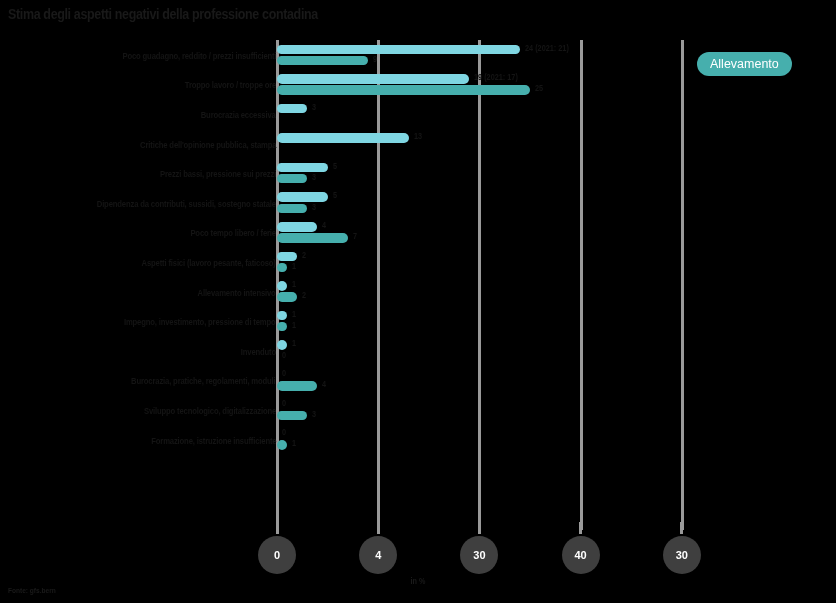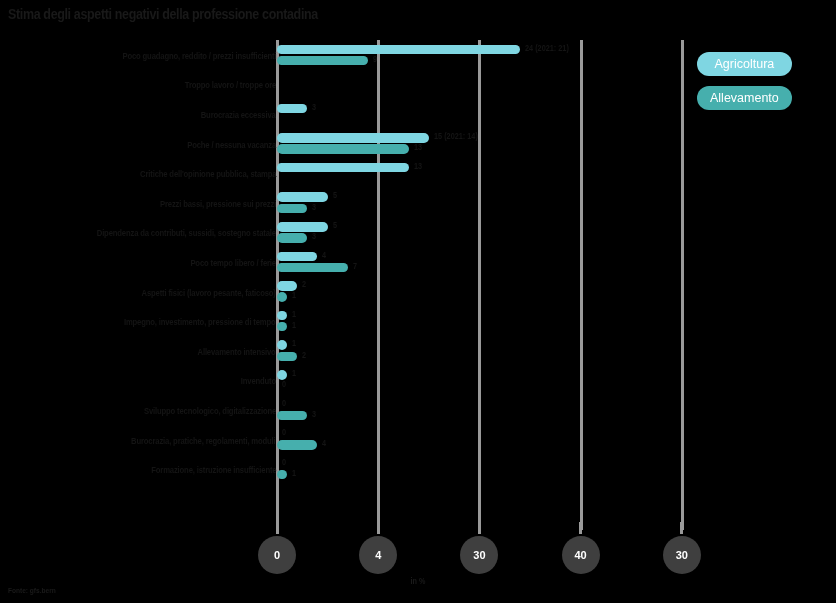--- a/index.html
+++ b/index.html
@@ -219,35 +219,32 @@
           <div class="row-label">Poco guadagno, reddito / prezzi insufficienti</div>
           <div class="bars">
             <div class="bar primary" style="left: 0px; width: 242.88px;"></div>
             <div class="bar-value primary" style="left: 247.88px;">24 (2021: 21)</div>
             <div class="bar reference" style="left: 0px; width: 91.08px;"></div>
             <div class="bar-value reference" style="left: 96.08px;">9</div>
           </div>
         </div>
         <div class="row">
           <div class="row-label">Troppo lavoro / troppe ore</div>
+          <div class="bars">
+            <div class="bar primary" style="left: 0px; width: 192.28px;"></div>
+            <div class="bar-value primary" style="left: 197.28px;">19 (2021: 17)</div>
+            <div class="bar reference" style="left: 0px; width: 253px;"></div>
+            <div class="bar-value reference" style="left: 258px;">25</div>
+          </div>
         </div>
         <div class="row">
           <div class="row-label">Burocrazia eccessiva</div>
           <div class="bars">
             <div class="bar primary" style="left: 0px; width: 30.36px;"></div>
             <div class="bar-value primary" style="left: 35.36px;">3</div>
-          </div>
-        </div>
-        <div class="row">
-          <div class="row-label">Poche / nessuna vacanza</div>
-          <div class="bars">
-            <div class="bar primary" style="left: 0px; width: 151.8px;"></div>
-            <div class="bar-value primary" style="left: 156.8px;">15 (2021: 14)</div>
-            <div class="bar reference" style="left: 0px; width: 131.56px;"></div>
-            <div class="bar-value reference" style="left: 136.56px;">13</div>
           </div>
         </div>
         <div class="row">
           <div class="row-label">Critiche dell'opinione pubblica, stampa</div>
           <div class="bars">
             <div class="bar primary" style="left: 0px; width: 131.56px;"></div>
             <div class="bar-value primary" style="left: 136.56px;">13</div>
           </div>
         </div>
         <div class="row">
@@ -280,62 +277,62 @@
         <div class="row">
           <div class="row-label">Aspetti fisici (lavoro pesante, faticoso)</div>
           <div class="bars">
             <div class="bar primary" style="left: 0px; width: 20.24px;"></div>
             <div class="bar-value primary" style="left: 25.24px;">2</div>
             <div class="bar reference" style="left: 0px; width: 10.12px;"></div>
             <div class="bar-value reference" style="left: 15.12px;">1</div>
           </div>
         </div>
         <div class="row">
+          <div class="row-label">Allevamento intensivo</div>
+          <div class="bars">
+            <div class="bar primary" style="left: 0px; width: 10.12px;"></div>
+            <div class="bar-value primary" style="left: 15.12px;">1</div>
+            <div class="bar reference" style="left: 0px; width: 20.24px;"></div>
+            <div class="bar-value reference" style="left: 25.24px;">2</div>
+          </div>
+        </div>
+        <div class="row">
           <div class="row-label">Impegno, investimento, pressione di tempo</div>
           <div class="bars">
             <div class="bar primary" style="left: 0px; width: 10.12px;"></div>
             <div class="bar-value primary" style="left: 15.12px;">1</div>
             <div class="bar reference" style="left: 0px; width: 10.12px;"></div>
             <div class="bar-value reference" style="left: 15.12px;">1</div>
           </div>
         </div>
         <div class="row">
-          <div class="row-label">Allevamento intensivo</div>
-          <div class="bars">
-            <div class="bar primary" style="left: 0px; width: 10.12px;"></div>
-            <div class="bar-value primary" style="left: 15.12px;">1</div>
-            <div class="bar reference" style="left: 0px; width: 20.24px;"></div>
-            <div class="bar-value reference" style="left: 25.24px;">2</div>
-          </div>
-        </div>
-        <div class="row">
           <div class="row-label">Invenduto</div>
           <div class="bars">
             <div class="bar primary" style="left: 0px; width: 10.12px;"></div>
             <div class="bar-value primary" style="left: 15.12px;">1</div>
             <div class="bar-value reference" style="left: 5px;">0</div>
           </div>
         </div>
         <div class="row">
+          <div class="row-label">Burocrazia, pratiche, regolamenti, moduli</div>
+          <div class="bars">
+            <div class="bar-value primary" style="left: 5px;">0</div>
+            <div class="bar reference" style="left: 0px; width: 40.48px;"></div>
+            <div class="bar-value reference" style="left: 45.48px;">4</div>
+          </div>
+        </div>
+        <div class="row">
           <div class="row-label">Sviluppo tecnologico, digitalizzazione</div>
           <div class="bars">
             <div class="bar-value primary" style="left: 5px;">0</div>
             <div class="bar reference" style="left: 0px; width: 30.36px;"></div>
             <div class="bar-value reference" style="left: 35.36px;">3</div>
           </div>
         </div>
         <div class="row">
-          <div class="row-label">Burocrazia, pratiche, regolamenti, moduli</div>
-          <div class="bars">
-            <div class="bar-value primary" style="left: 5px;">0</div>
-            <div class="bar reference" style="left: 0px; width: 40.48px;"></div>
-            <div class="bar-value reference" style="left: 45.48px;">4</div>
-          </div>
-        </div>
-        <div class="row">
           <div class="row-label">Formazione, istruzione insufficiente</div>
           <div class="bars">
             <div class="bar-value primary" style="left: 5px;">0</div>
             <div class="bar reference" style="left: 0px; width: 10.12px;"></div>
             <div class="bar-value reference" style="left: 15.12px;">1</div>
           </div>
         </div>
       </div>
   </div>
 
@@ -358,19 +355,18 @@
       </div>
       <div class="tick" style="left: 681.8px;">
         <div class="tick-stem"></div>
         <div class="tick-circle">30</div>
       </div>
     </div>
 
   <div class="axis-label">in %</div>
 
   <div class="legend" id="legend">
-      <div class="legend-item primary" style="background: rgb(127, 214, 226);">Agricoltura</div>
       <div class="legend-item reference" style="background: rgb(70, 175, 173);">Allevamento</div>
     </div>
 
   <div class="footer-note">Fonte: gfs.bern</div>
 
 </div>
 
 </body></html>

